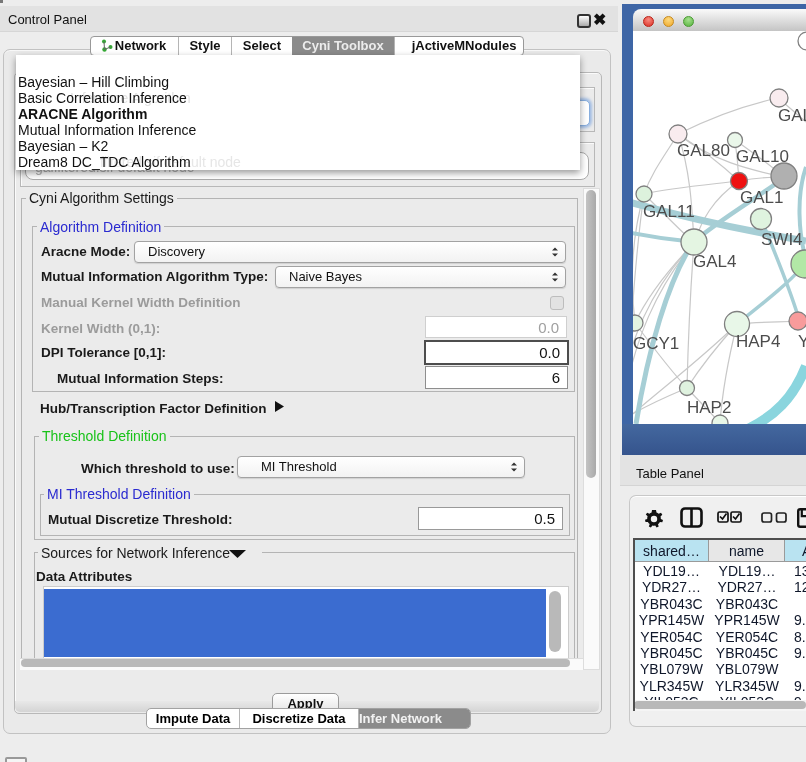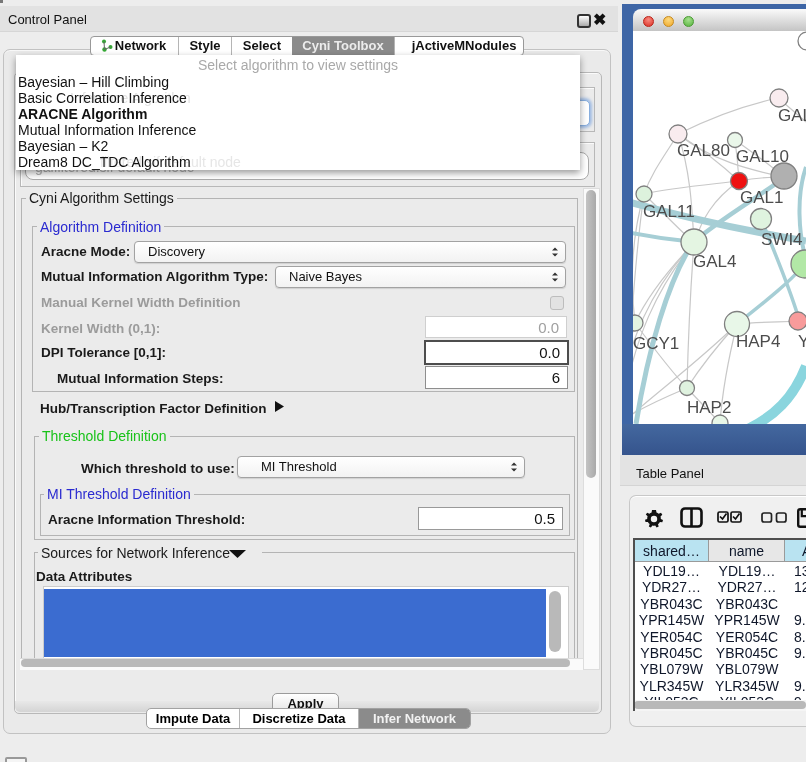--- a/index.html
+++ b/index.html
@@ -91,21 +91,21 @@
 <div class="lbl" style="left:81px;top:461px;">Which threshold to use:</div>
 <div class="combo" style="left:237px;top:456px;width:286px;height:20px;">
     <span class="tx" style="left:23px;">MI Threshold</span>
   <svg class="carr" viewBox="0 0 8 10">
       <path d="M1 3.5 L4 0.5 L7 3.5 Z M1 6.5 L4 9.5 L7 6.5 Z" fill="#333"></path>
     </svg>
   </div>
 
 <div class="abs" style="left:40px;top:494px;width:528px;height:40px;border:1px solid #b4b4b4;"></div>
 <div class="gtitle" style="left:44px;top:487px;font-size:14px;color:#2a2ad0;">MI Threshold Definition</div>
-<div class="lbl" style="left:48px;top:512px;">Aracne Information Threshold:</div>
+<div class="lbl" style="left:48px;top:512px;">Mutual Discretize Threshold:</div>
 <div class="field" style="left:418px;top:507px;width:143px;height:21px;border:1px solid #999;">
     <span class="fv">0.5</span>
   </div>
 
 <div class="abs" style="left:34px;top:552px;width:539px;height:105px;border:1px solid #b4b4b4;border-bottom:none;"></div>
 <div class="gtitle" style="left:38px;top:546px;font-size:14px;color:#1a1a1a;padding-right:32px;">Sources for Network Inference</div>
 <svg class="abs" style="left:228px;top:549px;" width="19" height="10" viewBox="0 0 19 10">
     <path d="M1 1 L18 1 L9.5 9 Z" fill="#111"></path>
   </svg>
 
@@ -120,42 +120,41 @@
 <div class="abs" style="left:20px;top:658px;width:563px;height:11px;background:#fafafa;border-top:1px solid #ddd;"></div>
 <div class="abs" style="left:21px;top:659px;width:549px;height:8px;background:#b9b9b9;border-radius:5px;"></div>
 
 <div class="abs" style="left:15px;top:701px;width:584px;height:11px;background:linear-gradient(#e8e8e8,#d4d4d4);border-bottom-left-radius:5px;border-bottom-right-radius:5px;"></div>
 
 <div class="abs" style="left:272px;top:677px;width:65px;height:19px;background:linear-gradient(#fff,#e3e3e3);border:1px solid #9b9b9b;border-radius:5px;text-align:center;font-size:13px;font-weight:bold;color:#111;line-height:19px;margin-top:16px;">Apply</div>
 
 <div class="abs" style="left:146px;top:708px;width:323px;height:19px;background:#fff;border:1px solid #a2a2a2;border-radius:5px;overflow:hidden;display:flex;font-size:13px;font-weight:bold;">
   <div style="width:92px;text-align:center;line-height:19px;border-right:1px solid #b5b5b5;">Impute Data</div>
   <div style="width:118px;text-align:center;line-height:19px;border-right:1px solid #b5b5b5;">Discretize Data</div>
-  <div style="flex:1;text-align:center;line-height:19px;background:#8b8b8b;color:#f2f2f2;">Infer Network</div>
+  <div style="flex:1;line-height:19px;background:#8b8b8b;color:#f2f2f2;">Infer Network</div>
 </div>
 
 <div class="abs" style="left:90px;top:36px;width:432px;height:18px;background:#fff;border:1px solid #999;border-radius:4px;overflow:hidden;display:flex;font-size:13px;font-weight:bold;color:#111;">
   <div style="width:88px;text-align:center;line-height:18px;border-right:1px solid #b5b5b5;position:relative;padding-left:12px;box-sizing:border-box;">Network
     <svg style="position:absolute;left:10px;top:2px;" width="13" height="13" viewBox="0 0 13 13">
         <circle cx="3" cy="2.5" r="2" fill="#34a834"></circle>
         <circle cx="3.5" cy="10.5" r="2.2" fill="#34a834"></circle>
         <circle cx="9.5" cy="8" r="2" fill="#34a834"></circle>
         <path d="M3 2.5 L3.5 10.5 L9.5 8" stroke="#666" stroke-width="1" fill="none"></path>
       </svg>
   </div>
   <div style="width:52px;text-align:center;line-height:18px;border-right:1px solid #b5b5b5;">Style</div>
   <div style="width:60px;text-align:center;line-height:18px;">Select</div>
   <div style="width:102px;text-align:center;line-height:18px;background:#8b8b8b;color:#ececec;">Cyni Toolbox</div>
   <div style="flex:1;text-align:center;line-height:18px;border-left:1px solid #b5b5b5;padding-left:10px;box-sizing:border-box;">jActiveMNodules</div>
 </div>
 
 <div class="abs" style="left:16px;top:55px;width:564px;height:115px;background:#fff;box-shadow:0 3px 7px rgba(0,0,0,0.4);font-size:14px;color:#111;overflow:hidden;">
   <div style="position:absolute;left:54px;top:35px;color:#e2e2e2;">Inference Algorithm</div>
   <div style="position:absolute;left:84px;top:99px;color:#e6e6e6;">filtered.sif default node</div>
-  <div style="position:absolute;left:0;top:2px;width:100%;text-align:center;color:#a9a9a9;">Select algorithm to view settings</div>
   <div style="position:absolute;left:2px;top:19px;line-height:16px;white-space:nowrap;">Bayesian – Hill Climbing<br>Basic Correlation Inference<br><b>ARACNE Algorithm</b><br>Mutual Information Inference<br>Bayesian – K2<br>Dream8 DC_TDC Algorithm</div>
 </div>
 
 <div class="abs" style="left:622px;top:4px;width:184px;height:451px;background:#3e66a6;"></div>
 <div class="abs" style="left:622px;top:424px;width:184px;height:31px;background:linear-gradient(#44689f,#35548d);"></div>
 
 <div class="abs" style="left:633px;top:9px;width:173px;height:22px;background:linear-gradient(#fafafa,#c4c4c4);border-bottom:1px solid #8a8a8a;border-top-left-radius:8px;"></div>
 <div class="abs" style="left:643px;top:16px;width:11px;height:11px;border-radius:50%;background:radial-gradient(circle at 50% 30%,#f98a80,#da3025);border:1px solid #ba2318;box-sizing:border-box;"></div>
 <div class="abs" style="left:663px;top:16px;width:11px;height:11px;border-radius:50%;background:radial-gradient(circle at 50% 30%,#fcd97e,#f0a829);border:1px solid #c68a1e;box-sizing:border-box;"></div>
 <div class="abs" style="left:683px;top:16px;width:11px;height:11px;border-radius:50%;background:radial-gradient(circle at 50% 30%,#a5e08e,#57b33e);border:1px solid #4a9a34;box-sizing:border-box;"></div>

